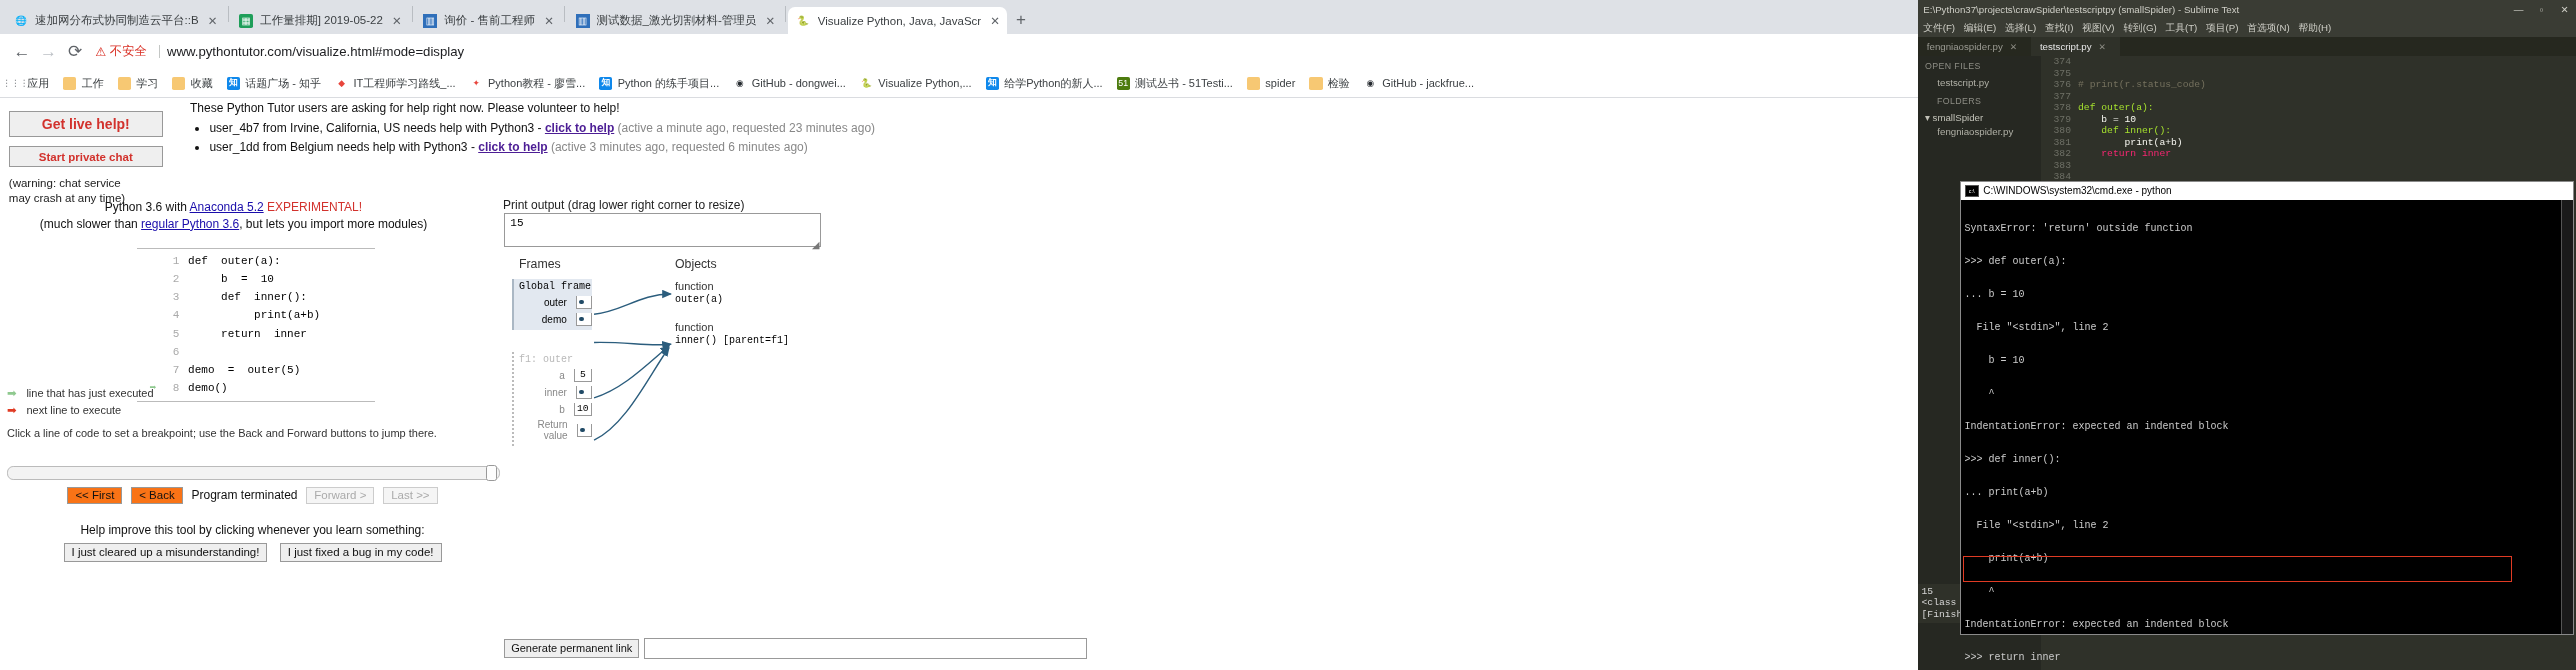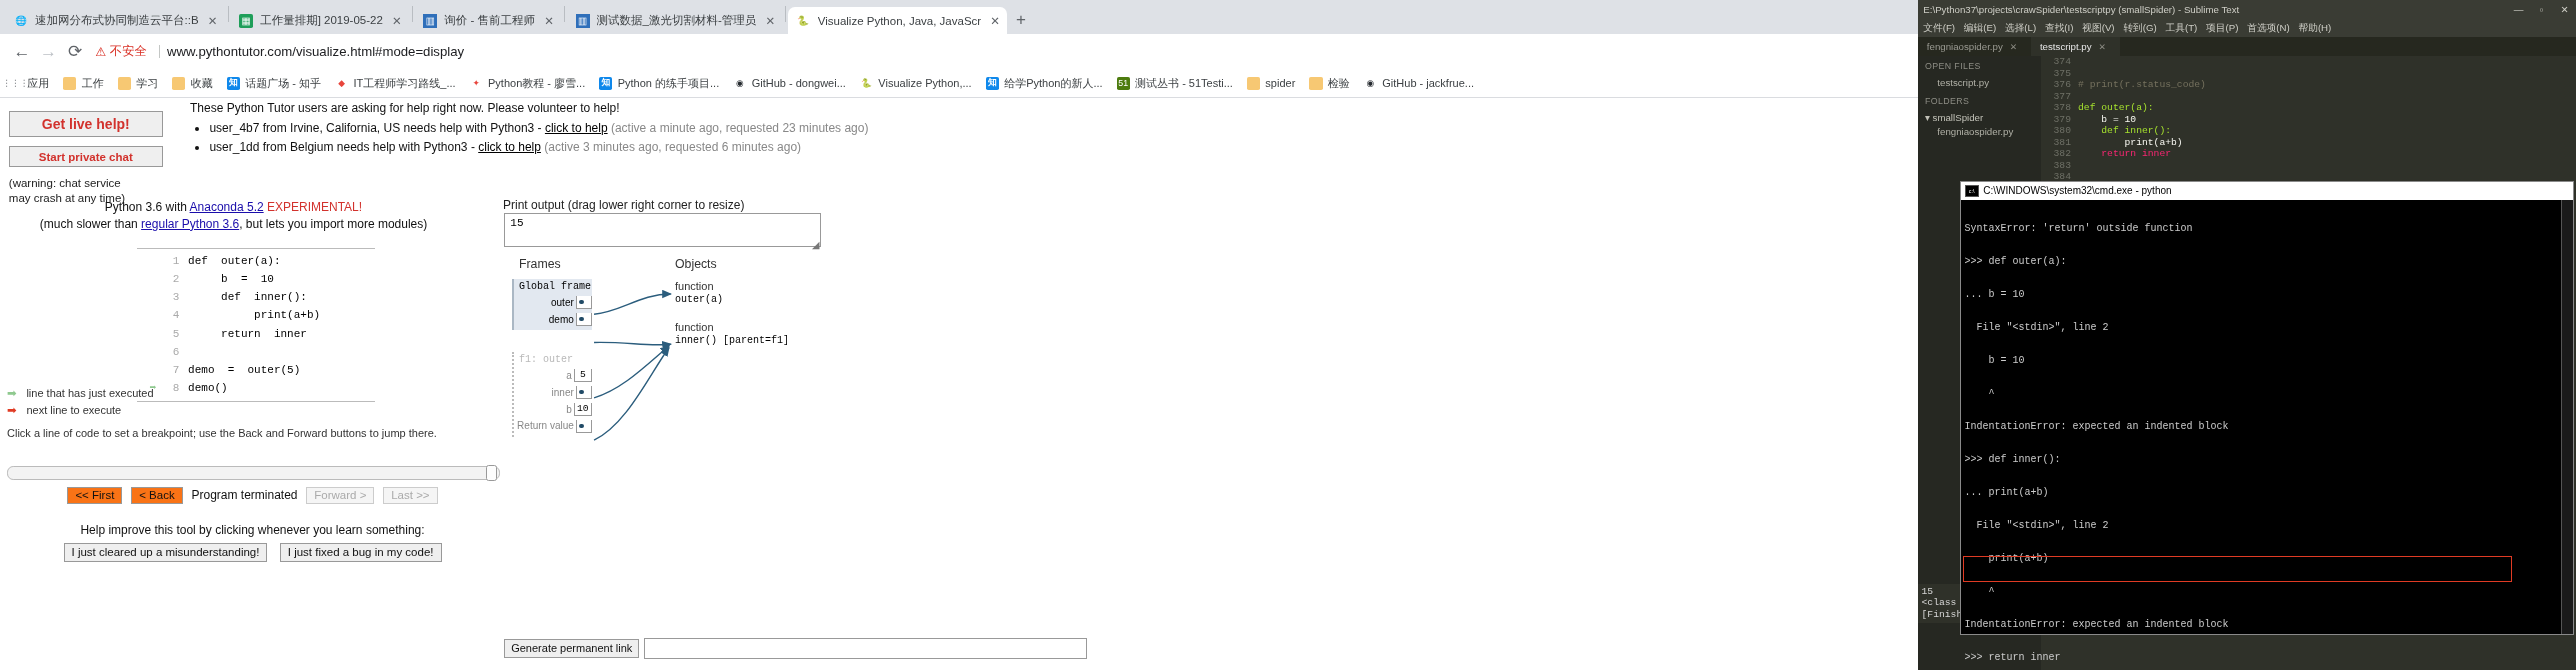--- a/index.html
+++ b/index.html
@@ -45,21 +45,21 @@
   .live-help{position:absolute;left:8.8px;top:13.2px;width:154px;}
   .bigbtn{display:block;width:100%;box-sizing:border-box;text-align:center;border:0.9px solid #999;background:#efefef;
           color:#d2322d;font-weight:bold;font-size:14px;padding:4.4px 1.8px;margin-bottom:8.8px;}
   .bigbtn.small{font-size:11.5px;padding:3.5px 1.8px;}
   .warntxt{font-size:11.5px;color:#222;line-height:1.3;}
 
   .helplist{position:absolute;left:190px;top:3px;font-size:12px;color:#111;}
   .helplist .intro{margin-bottom:5.3px;}
   .helplist ul{margin:0;padding-left:19.4px;}
   .helplist li{margin-bottom:3.5px;line-height:1.35;}
-  .helplist a{color:#000000;font-weight:normal;}
+  .helplist a{color:#4c1d95;font-weight:bold;}
   .gray{color:#888;}
 
   .pyver{position:absolute;left:0;top:101px;width:467px;text-align:center;font-size:12px;color:#111;line-height:1.45;}
   .pyver a{color:#1a0dab;}
   .exp{color:#d2322d;}
 
   .codebox{position:absolute;left:137px;top:150px;width:238px;border-top:0.9px solid #bbb;border-bottom:0.9px solid #bbb;padding:3.5px 0;}
   .cline{display:flex;align-items:flex-start;font-family:"Liberation Mono",monospace;font-size:11px;line-height:1.65;color:#000;white-space:pre;}
   .cline .arrowcell{width:19.4px;text-align:right;padding-right:3.5px;flex:0 0 auto;}
   .cline .num{width:19.4px;text-align:right;color:#aaa;padding-right:8.8px;flex:0 0 auto;}
@@ -90,21 +90,21 @@
   .printlbl{position:absolute;left:503px;top:100px;font-size:12px;color:#222;}
   .printbox{position:absolute;left:504px;top:115px;width:317px;height:34px;border:0.9px solid #999;background:#fff;
             font-family:"Liberation Mono",monospace;font-size:11px;color:#000;padding:3.5px 5.3px;box-sizing:border-box;}
   .resize-grip{position:absolute;left:812px;top:141px;font-size:9.7px;color:#777;}
 
   .viz{position:absolute;left:503px;top:159px;width:397px;height:229px;}
   .viz .hdr{position:absolute;font-size:12.3px;color:#333;text-align:center;}
   .frmbox{position:absolute;left:8.8px;top:22px;width:78px;background:#e2e8f0;border-left:2.6px solid #aab7c4;padding:2.6px 0 4.4px 0;}
   .frmtitle{font-family:"Liberation Mono",monospace;font-size:10px;color:#000;padding-left:5.3px;}
   .varrow{display:flex;align-items:center;justify-content:flex-end;font-size:10px;color:#000;margin-top:4.4px;}
-  .varname{font-family:"Liberation Sans",sans-serif;font-size:10px;padding-right:2px;}
+  .varname{font-family:"Liberation Sans",sans-serif;font-size:10px;padding-right:9px;}
   .varcell{width:14px;height:11.5px;border:0.9px solid #999;border-top:none;background:#fff;position:relative;}
   .varcell.val{width:16px;text-align:center;font-family:"Liberation Mono",monospace;font-size:9.7px;line-height:11.5px;}
   .ptr{position:absolute;left:2.6px;top:3.5px;width:4.4px;height:4.4px;background:#204a66;border-radius:50%;}
 
   .frmbox2{position:absolute;left:8.8px;top:95px;width:78px;border-left:2.6px dotted #bbb;padding:2.6px 0 4.4px 0;}
   .frmtitle2{font-family:"Liberation Mono",monospace;font-size:10px;color:#b9b9b9;padding-left:5.3px;}
 
   .objs{position:absolute;left:172px;top:22px;}
   .objblk{font-family:"Liberation Sans",sans-serif;font-size:11px;color:#333;margin-bottom:14px;line-height:1.3;}
   .objblk .mono{font-family:"Liberation Mono",monospace;font-size:10px;color:#000;}
@@ -435,21 +435,21 @@
       </div>
       <div class="subl-tab active">
         <span>testscript.py</span>
         <span class="x">✕</span>
       </div>
     </div>
 
     <div class="subl-sidebar">
       <div class="sect">OPEN FILES</div>
       <div class="node ind">testscript.py</div>
-      <div class="sect" style="margin-top:8.8px;">FOLDERS</div>
+      <div class="sect" style="margin-top:8.8px;margin-left:12px;">FOLDERS</div>
       <div class="node">▾ <span>smallSpider</span></div>
       <div class="node ind">fengniaospider.py</div>
     </div>
 
     <div class="subl-editor">
       <div class="eline"><span class="g">374</span><span class="pl"></span></div>
       <div class="eline"><span class="g">375</span><span class="pl"></span></div>
       <div class="eline"><span class="g">376</span><span class="cm"># print(r.status_code)</span></div>
       <div class="eline"><span class="g">377</span><span class="pl"></span></div>
       <div class="eline"><span class="g">378</span><span class="fn">def outer(a):</span></div>

